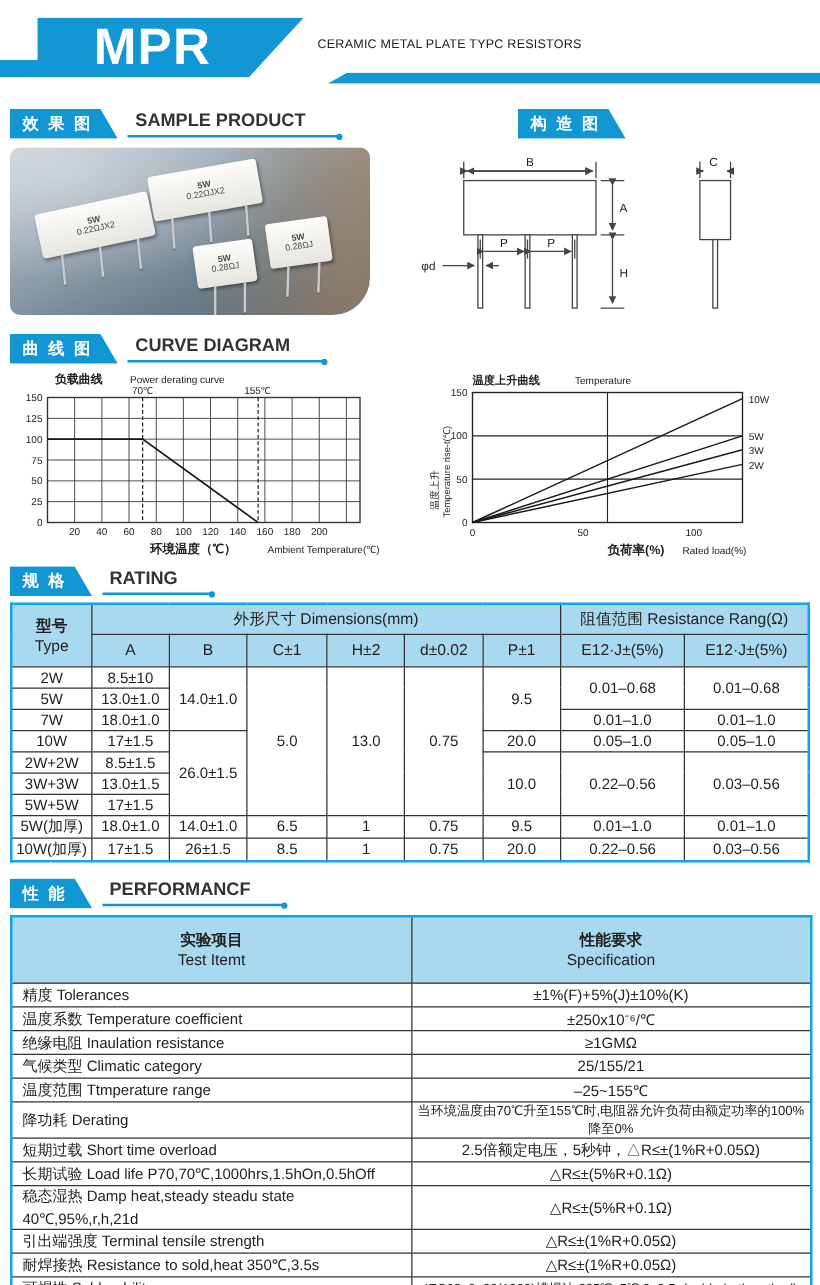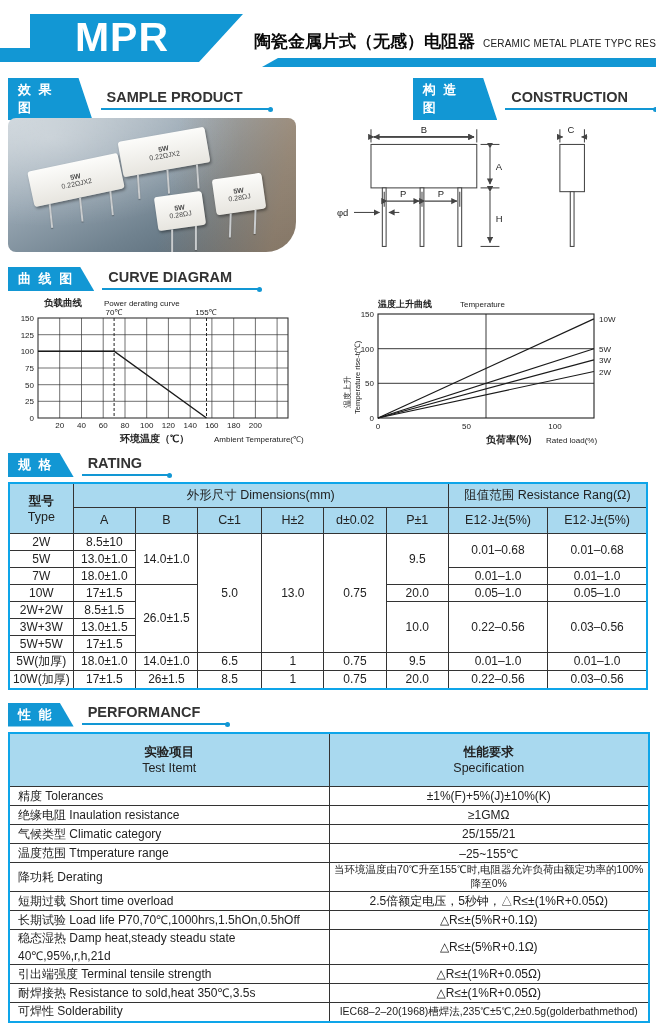--- a/index.html
+++ b/index.html
@@ -61,31 +61,29 @@
 </style>
 </head>
 <body>
 
 <div class="page">
 
   <div class="hdr">
     <div class="logo-shape"></div>
     <div class="logo-text">MPR</div>
     <div class="titles">
-      <span class="title-zh">陶瓷金属片式（无感）电阻器</span>
       <span class="title-en">CERAMIC METAL PLATE TYPC RESISTORS</span>
     </div>
     <div class="hdr-bar"></div>
   </div>
 
   <div class="sec two-col" style="margin-top:14px;">
     <span class="flag">效 果 图</span>
     <span class="sec-en">SAMPLE PRODUCT</span>
     <span class="flag right-flag">构 造 图</span>
-    <span class="sec-en">CONSTRUCTION</span>
   </div>
 
   <div class="media-row">
     <div class="photo">
       <div class="res" style="left:22px; top:44px; width:92px; height:36px; transform:rotate(-12deg);">
         <span class="l1">5W</span>
         <span class="l2">0.22ΩJX2</span>
         <span class="lead" style="left:14%; transform:rotate(6deg);"></span>
         <span class="lead" style="left:48%; transform:rotate(6deg);"></span>
         <span class="lead" style="left:82%; transform:rotate(6deg);"></span>
@@ -391,20 +389,24 @@
           <div>Specification</div>
         </th>
       </tr>
     </thead>
     <tbody>
       <tr>
           <td class="item">精度 Tolerances</td>
           <td>±1%(F)+5%(J)±10%(K)</td>
         </tr>
       <tr>
+          <td class="item">温度系数 Temperature coefficient</td>
+          <td>±250x10⁻⁶/℃</td>
+        </tr>
+      <tr>
           <td class="item">绝缘电阻 Inaulation resistance</td>
           <td>≥1GMΩ</td>
         </tr>
       <tr>
           <td class="item">气候类型 Climatic category</td>
           <td>25/155/21</td>
         </tr>
       <tr>
           <td class="item">温度范围 Ttmperature range</td>
           <td>–25~155℃</td>

